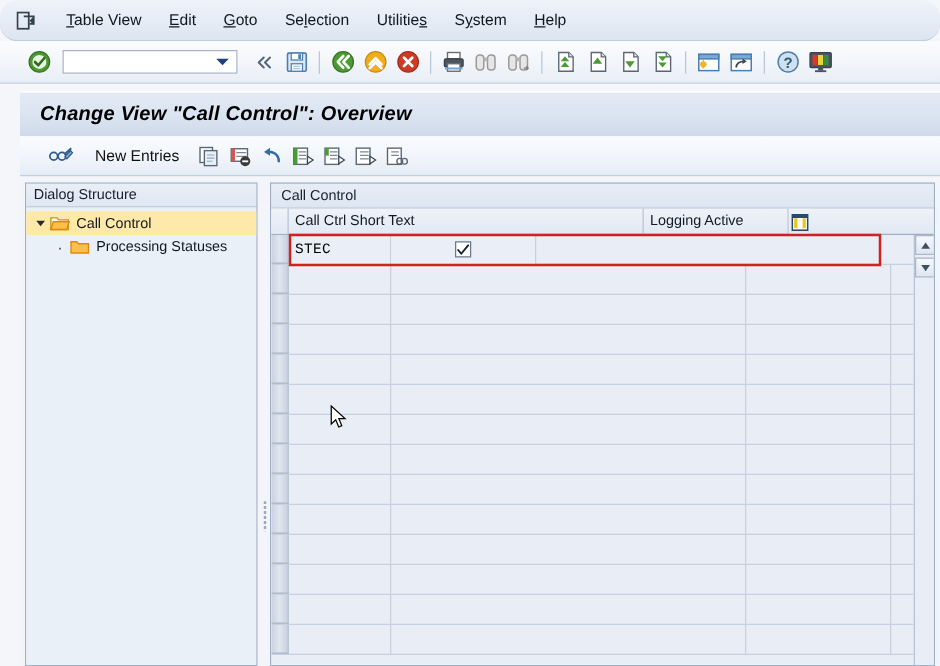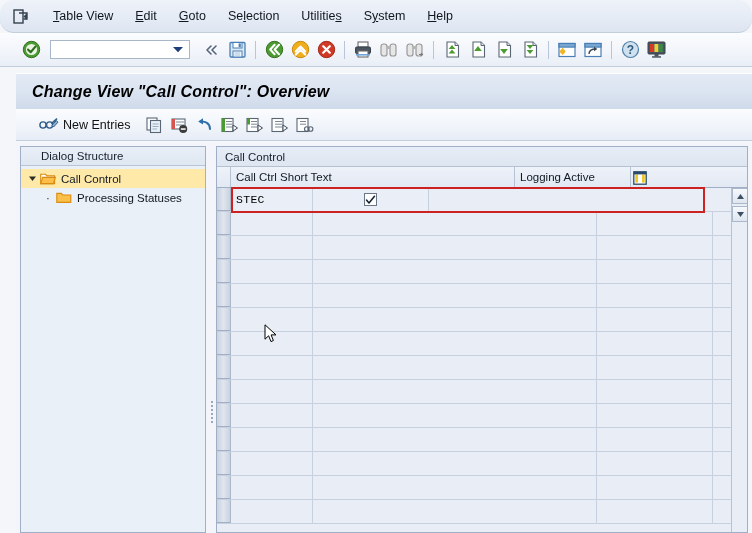--- a/index.html
+++ b/index.html
@@ -110,21 +110,21 @@
     position: absolute;
     left: 16px; top: 109px;
     width: 736px; height: 32px;
     background: linear-gradient(to bottom, #fafcfe 0%, #f0f4fa 60%, #e6ecf6 100%);
     border-bottom: 1px solid #c3cedd;
     display: flex;
     align-items: center;
     padding-left: 18px;
   }
   .new-entries-btn {
-    display: flex; align-items: center; gap: 2px;
+    display: flex; align-items: center; gap: 15px;
     padding: 2px 6px 2px 2px;
     margin-right: 6px;
   }
   .new-entries-label {
     font-size: 12.5px;
     color: #111;
   }
   .at-icon {
     width: 25px; height: 24px;
     display: flex; align-items: center; justify-content: center;
@@ -145,21 +145,21 @@
     left: 4px; top: 3px;
     width: 186px; height: 387px;
     border: 1px solid #9fb0c6;
     background: #eaf0f8;
   }
   .dialog-header {
     height: 19px;
     background: linear-gradient(to bottom, #e9eff7 0%, #dfe7f2 100%);
     border-bottom: 1px solid #b8c5d6;
     display: flex; align-items: center;
-    padding-left: 20px;
+    padding-left: 6px;
     font-size: 11.5px;
     color: #15202e;
   }
   .tree {
     padding: 3px 0 0 0;
     background: #eaf0f8;
     height: 366px;
   }
   .tree-row {
     height: 19px;

